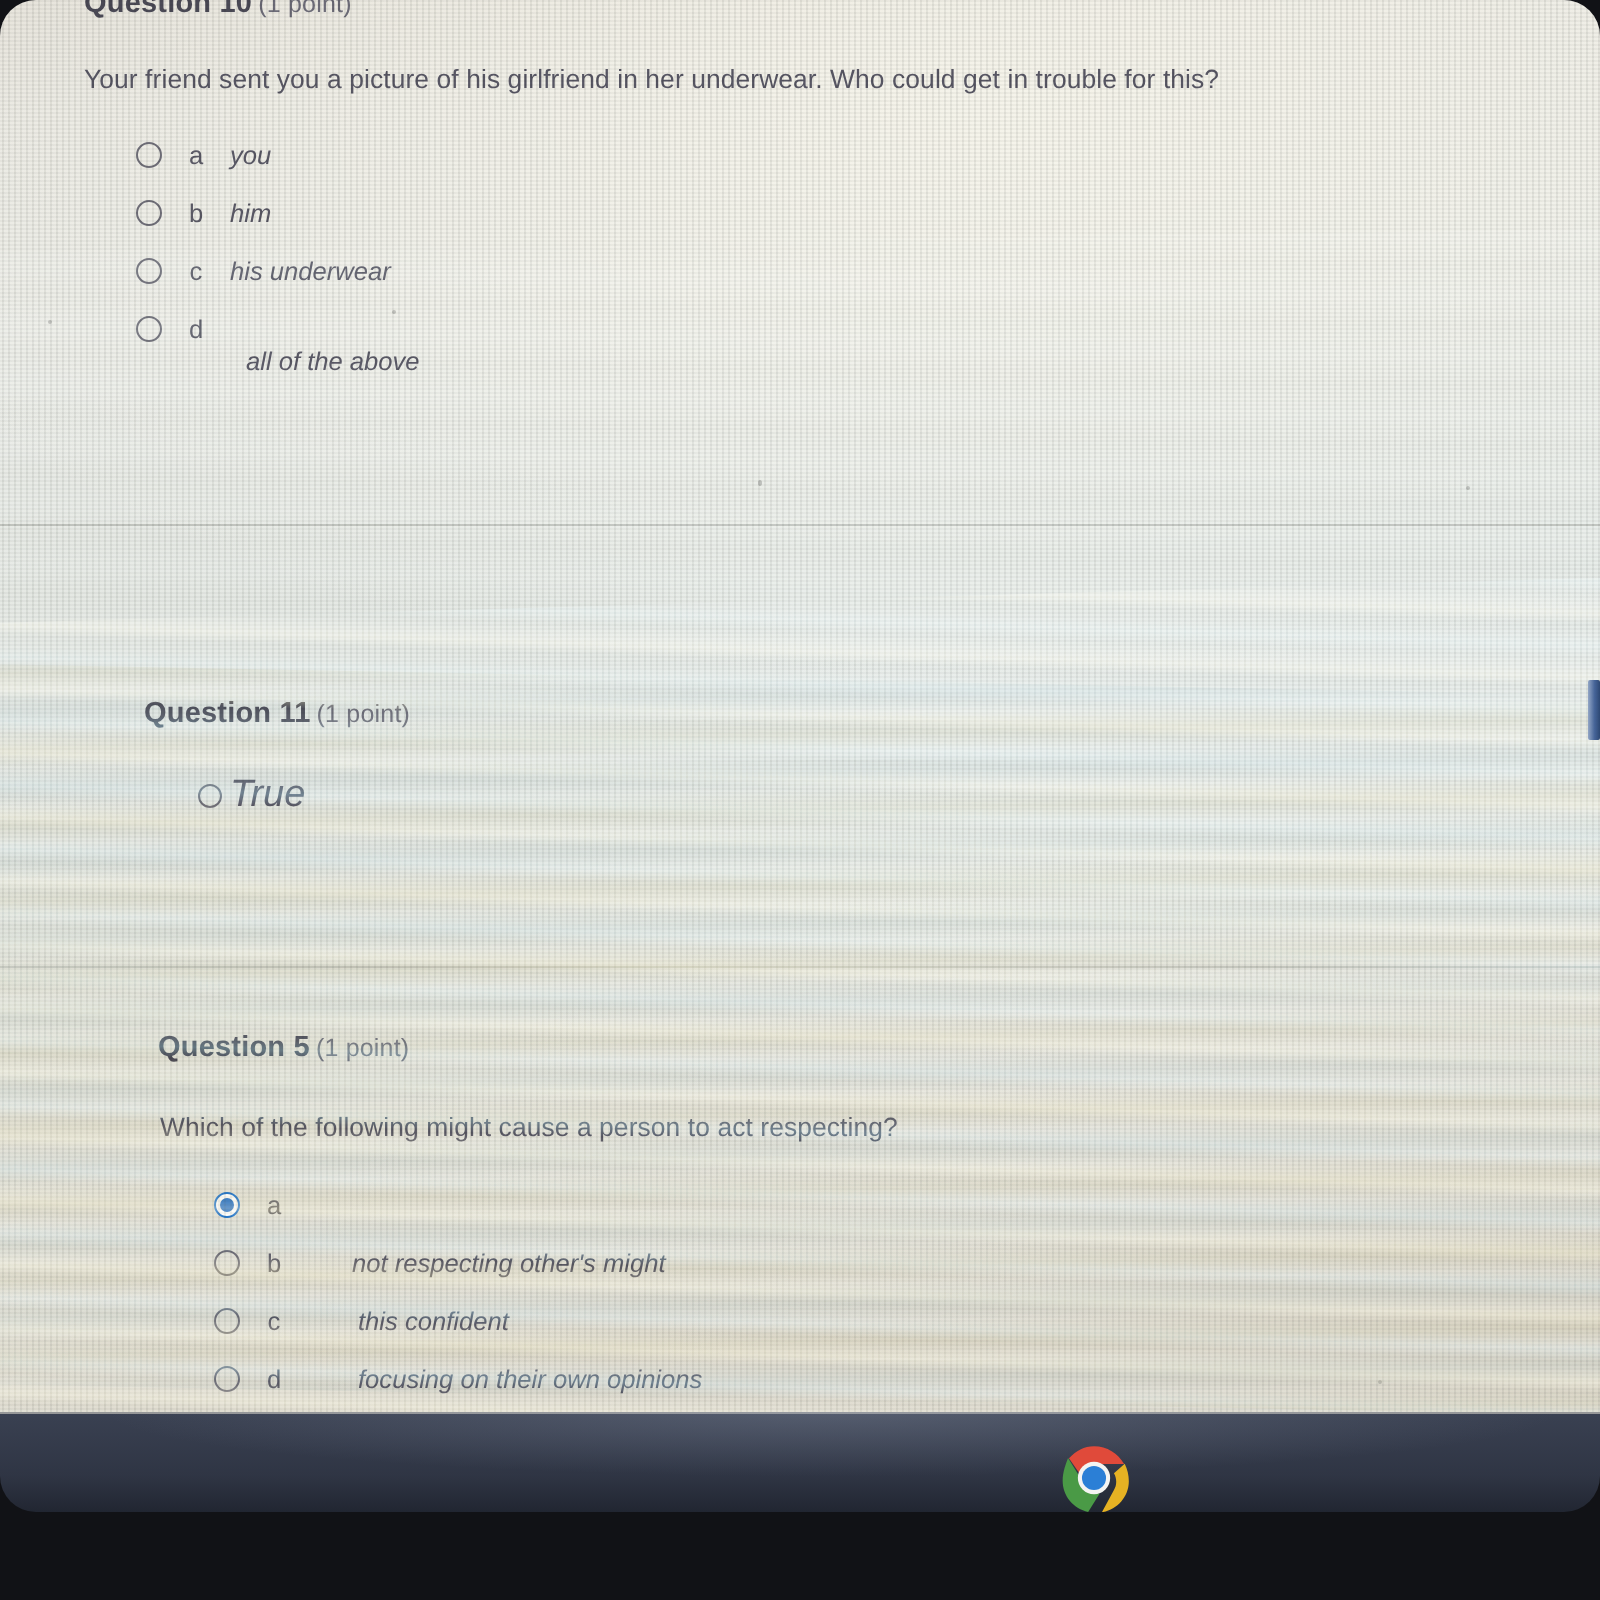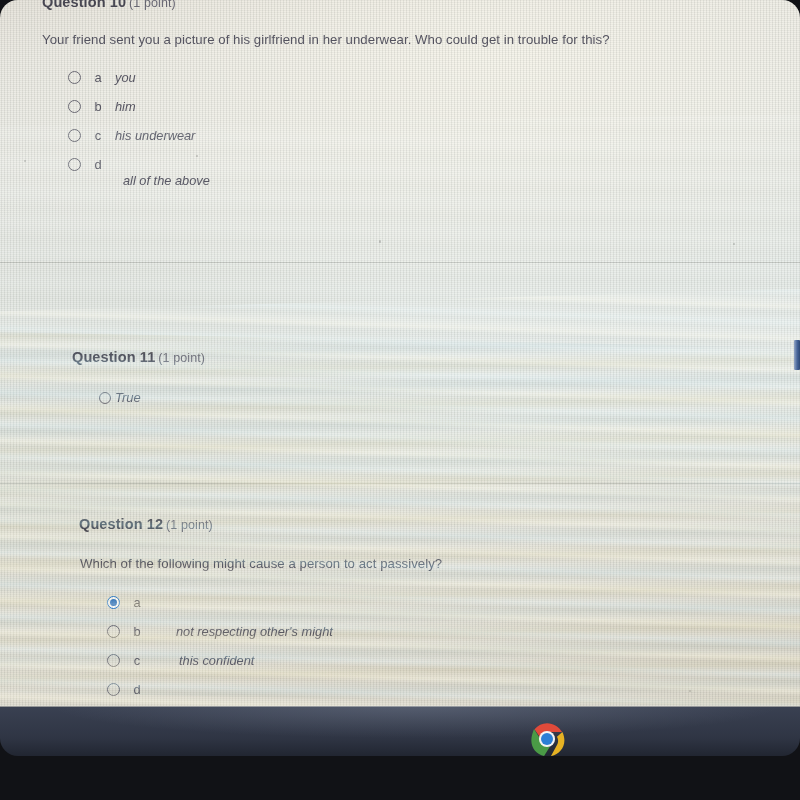--- a/index.html
+++ b/index.html
@@ -202,21 +202,21 @@
   .opt-text {
     font-size: 12.8px;
     color: #5a5966;
     white-space: nowrap;
     font-style: italic;
   }
 
   
   .option.tf { height: 25px; }
   .option.tf .radio { width: 12px; height: 12px; }
-  .option.tf .opt-text { margin-left: 4px; font-size: 13px; }
+  .option.tf .opt-text { margin-left: 4px; font-size: 19px; }
 
   
   .scroll-nub {
     position: absolute;
     right: 0px;
     top: 340px;
     width: 6px;
     height: 30px;
     background: linear-gradient(90deg, #8fa3c4, #3d5d94 55%, #24406e);
     border-radius: 1px;
@@ -328,42 +328,43 @@
       <div class="options" style="margin-top:20px; margin-left:27px;">
         <div class="option tf">
           <span class="radio"></span>
           <span class="opt-text">True</span>
         </div>
       </div>
     </div>
 
     <div class="question" style="left:79px; top:516px;">
       <div class="q-heading">
-        <span>Question 12</span><span class="points">(1 point)</span>
-      </div>
-      <div class="q-text" style="margin-top:24px; margin-left:1px;">Which of the following might cause a person to act passively?</div>
+        <span>Question 5</span><span class="points">(1 point)</span>
+      </div>
+      <div class="q-text" style="margin-top:24px; margin-left:1px;">Which of the following might cause a person to act respecting?</div>
 
       <div class="options" style="margin-top:17px; margin-left:28px;">
         <div class="option">
           <span class="radio checked"></span>
           <span class="opt-letter">a</span>
         </div>
         <div class="option">
           <span class="radio"></span>
           <span class="opt-letter">b</span>
           <span class="opt-text" style="margin-left:22px;">not respecting other's might</span>
         </div>
         <div class="option">
           <span class="radio"></span>
           <span class="opt-letter">c</span>
           <span class="opt-text" style="margin-left:25px;">this confident</span>
         </div>
         <div class="option">
           <span class="radio"></span>
           <span class="opt-letter">d</span>
+          <span class="opt-text" style="margin-left:25px;">focusing on their own opinions</span>
         </div>
       </div>
     </div>
 
     <div class="speck" style="left:379px; top:240px; width:2px; height:3px;"></div>
     <div class="speck" style="left:733px; top:243px; width:2px; height:2px;"></div>
     <div class="speck" style="left:24px; top:160px; width:2px; height:2px;"></div>
     <div class="speck" style="left:196px; top:155px; width:2px; height:2px;"></div>
     <div class="speck" style="left:689px; top:690px; width:2px; height:2px;"></div>
 

